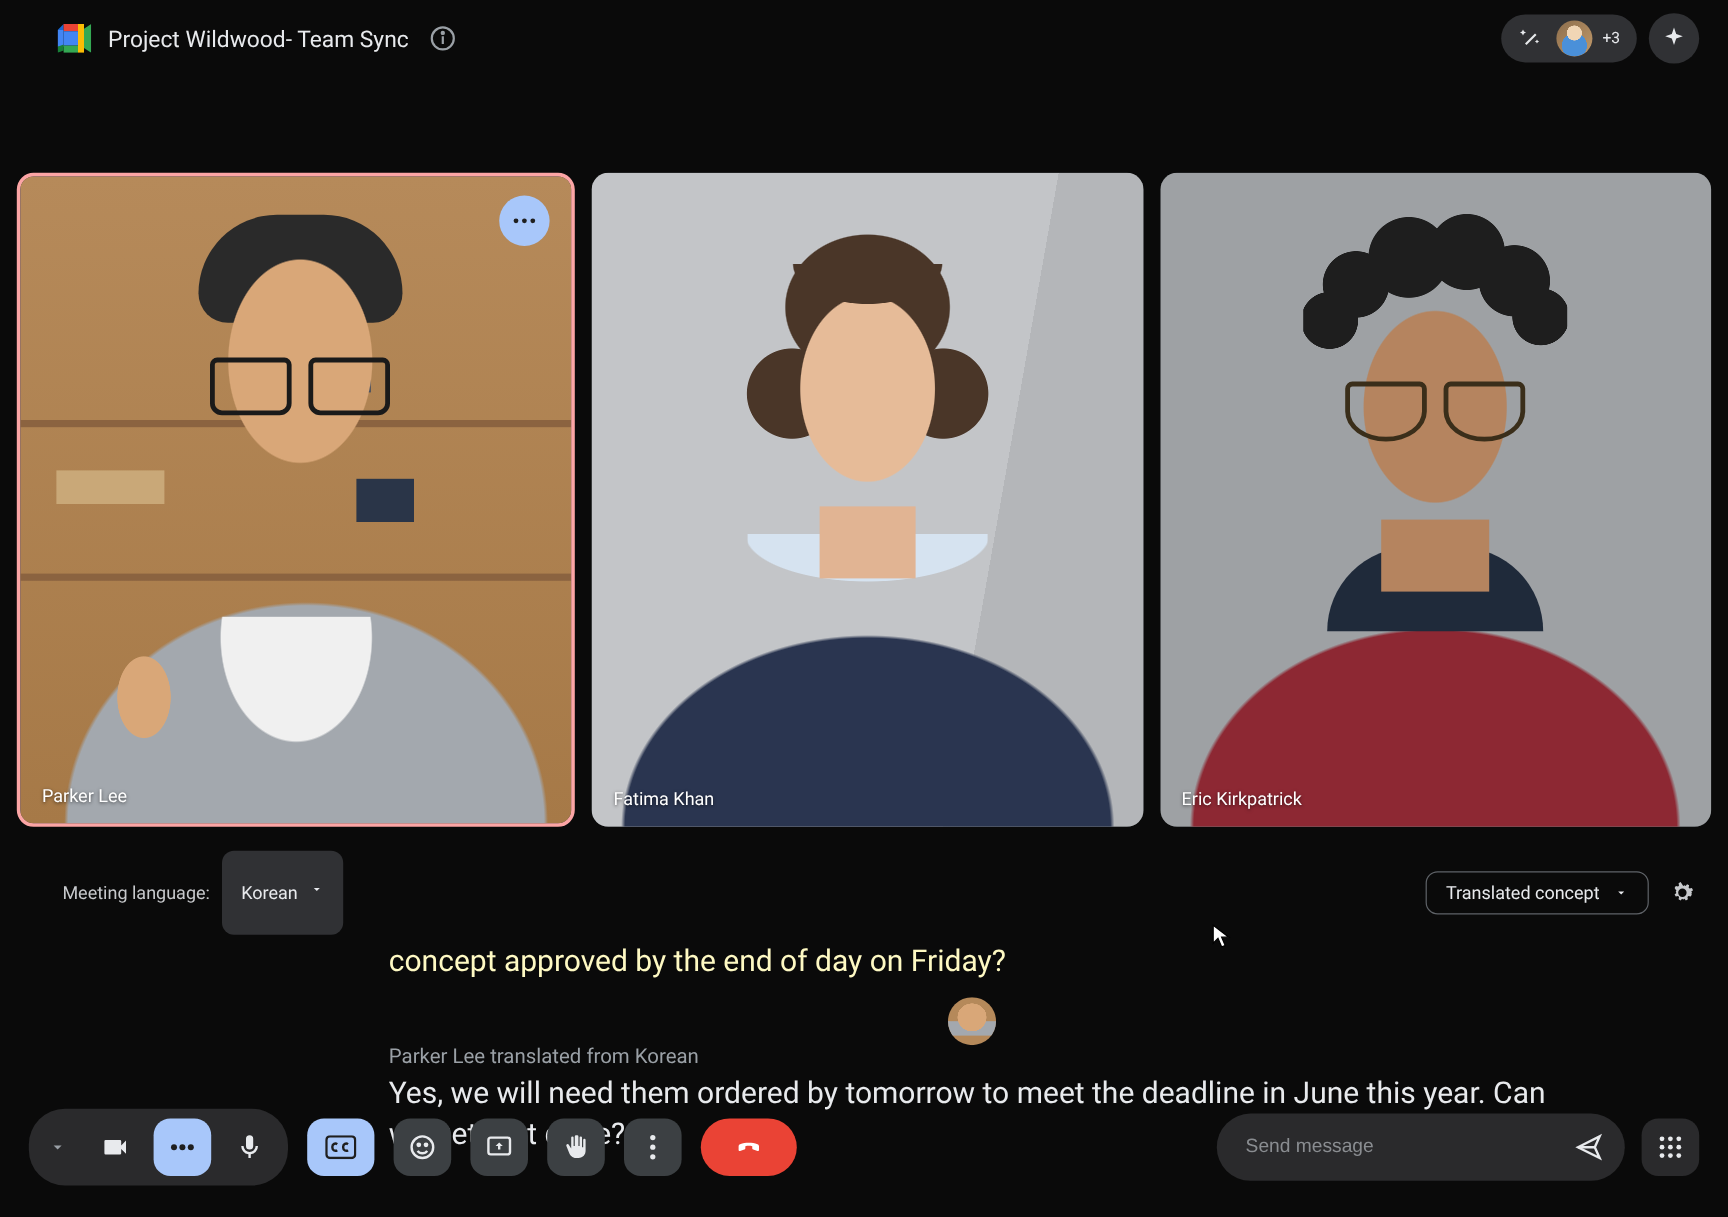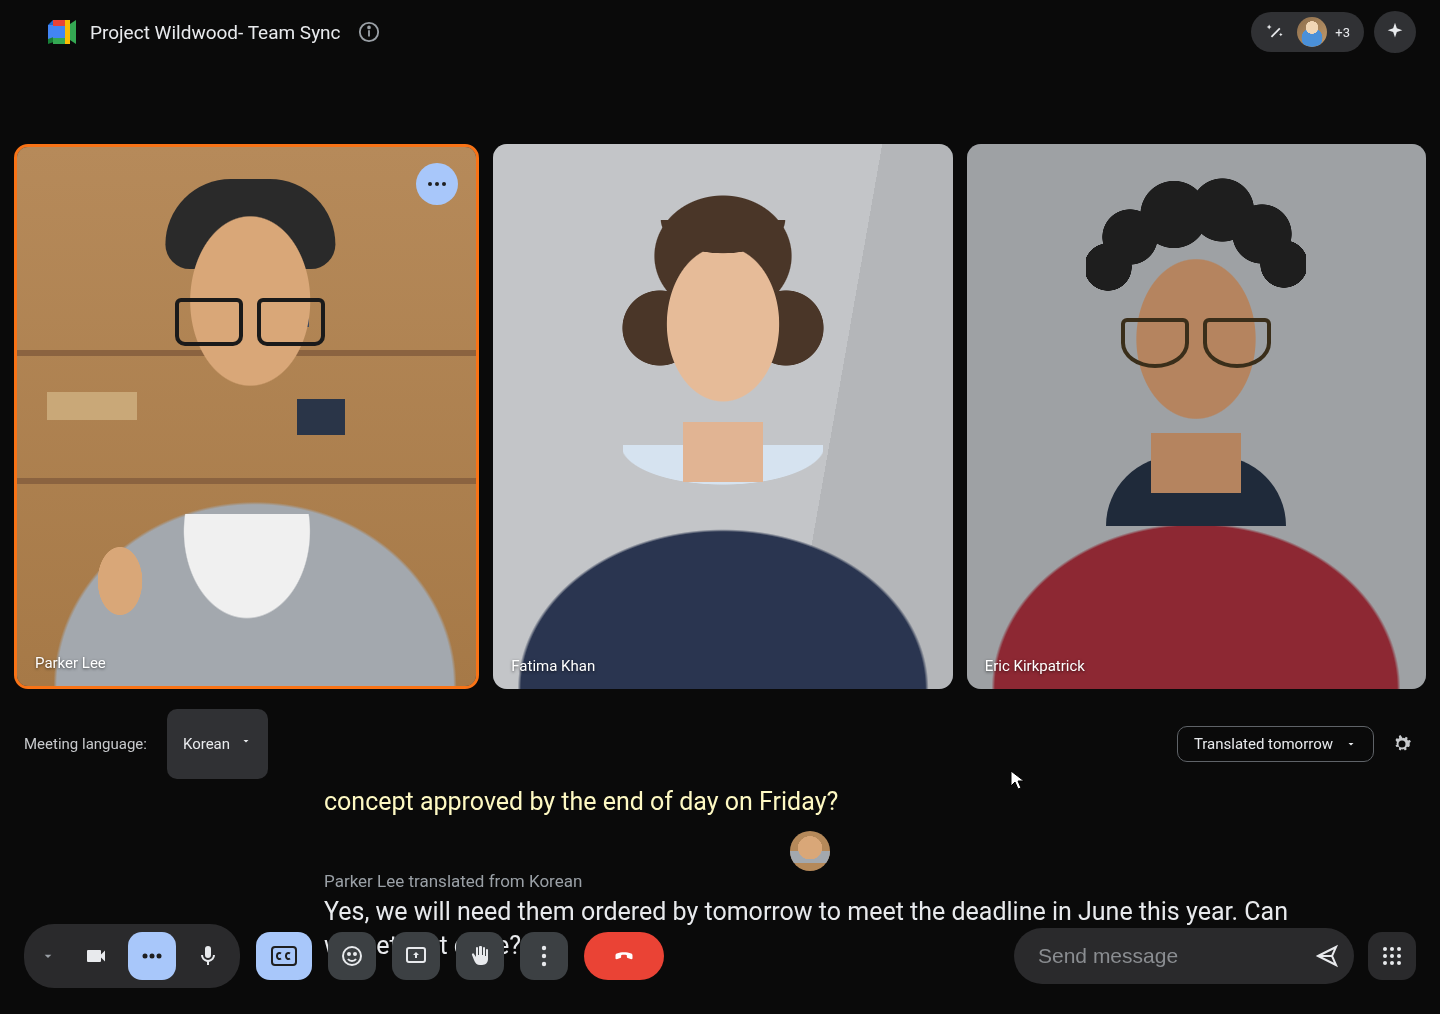--- a/index.html
+++ b/index.html
@@ -54,21 +54,21 @@
   display: flex; align-items: center; justify-content: center; cursor: pointer;
 }
 .video-grid {
   display: flex; gap: 14px; padding: 0 14px; margin-top: 80px;
 }
 .video-tile {
   flex: 1; aspect-ratio: 408/478; border-radius: 14px; position: relative;
   overflow: hidden; background: #3c4043;
 }
 .video-tile.active {
-  border: 3px solid #f97316;
+  border: 3px solid #fca5a5;
 }
 .tile-name {
   position: absolute; bottom: 14px; left: 18px;
   font-size: 15px; color: #fff; font-weight: 400;
   text-shadow: 0 1px 3px rgba(0,0,0,0.6);
 }
 .tile-pin {
   position: absolute; top: 16px; right: 18px;
   width: 42px; height: 42px; border-radius: 22px;
   background: #a8c7fa; display: flex; align-items: center; justify-content: center;
@@ -199,21 +199,21 @@
 }
 .tile3-hair-front {
   position: absolute; top: 14%; left: 50%; transform: translateX(-50%);
   width: 160px; height: 60px;
   background: radial-gradient(ellipse 70% 100% at 50% 0%, #4a3628 55%, transparent 56%);
 }
 .caption-bar {
   display: flex; align-items: center; justify-content: space-between;
   padding: 20px 24px 6px 24px;
 }
-.caption-left { display: flex; align-items: center; gap: 20px; }
+.caption-left { display: flex; align-items: center; gap: 10px; margin-left: 28px; }
 .caption-label { font-size: 15px; color: #c7c9cc; }
 .lang-chip {
   background: #303134; border-radius: 10px; padding: 26px 16px;
   display: flex; align-items: flex-start; gap: 10px; font-size: 15px; cursor: pointer;
 }
 .caption-right { display: flex; align-items: center; gap: 14px; }
 .trans-chip {
   border: 1px solid #5f6368; border-radius: 10px; padding: 8px 16px;
   display: flex; align-items: center; gap: 12px; font-size: 15px; cursor: pointer;
 }
@@ -267,21 +267,21 @@
 }
 .msg-cluster {
   margin-left: auto; display: flex; align-items: center; gap: 14px;
 }
 .msg-box {
   background: #2a2a2c; border-radius: 30px; height: 56px; width: 340px;
   display: flex; align-items: center; padding: 0 10px 0 24px;
 }
 .msg-input {
   flex: 1; background: transparent; border: none; outline: none;
-  color: #fef9c3; font-size: 21px;
+  color: #fef9c3; font-size: 16px;
 }
 .msg-input::placeholder { color: #8a8d91; }
 .send-btn {
   width: 40px; height: 40px; display: flex; align-items: center; justify-content: center;
   cursor: pointer; color: #e8eaed;
 }
 .apps-btn {
   width: 48px; height: 48px; border-radius: 14px; background: #2a2a2c;
   display: flex; align-items: center; justify-content: center; cursor: pointer;
 }
@@ -382,21 +382,21 @@
     <span class="caption-label">Meeting language:</span>
     <div class="lang-chip">
       <span>Korean</span>
       <svg width="12" height="12" viewBox="0 0 24 24" fill="currentColor">
           <path d="M7 10l5 5 5-5z"></path>
         </svg>
     </div>
   </div>
   <div class="caption-right">
     <div class="trans-chip">
-      <span>Translated tomorrow</span>
+      <span>Translated concept</span>
       <svg width="12" height="12" viewBox="0 0 24 24" fill="currentColor">
           <path d="M7 10l5 5 5-5z"></path>
         </svg>
     </div>
     <div class="gear-btn">
       <svg width="24" height="24" viewBox="0 0 24 24" fill="currentColor">
         <path d="M19.4 13l.6-1-.6-1 1.5-1.2-1-1.7-1.9.4-.8-.8.4-1.9-1.7-1-1.2 1.5-1-.6-1 .6L10.5 3l-1.7 1 .4 1.9-.8.8-1.9-.4-1 1.7L7 10.2l-.6 1 .6 1-1.5 1.2 1 1.7 1.9-.4.8.8-.4 1.9 1.7 1 1.2-1.5 1 .6 1-.6 1.2 1.5 1.7-1-.4-1.9.8-.8 1.9.4 1-1.7L19.4 13zM12 15.5A3.5 3.5 0 1112 8.5a3.5 3.5 0 010 7z"></path>
       </svg>
     </div>
   </div>

